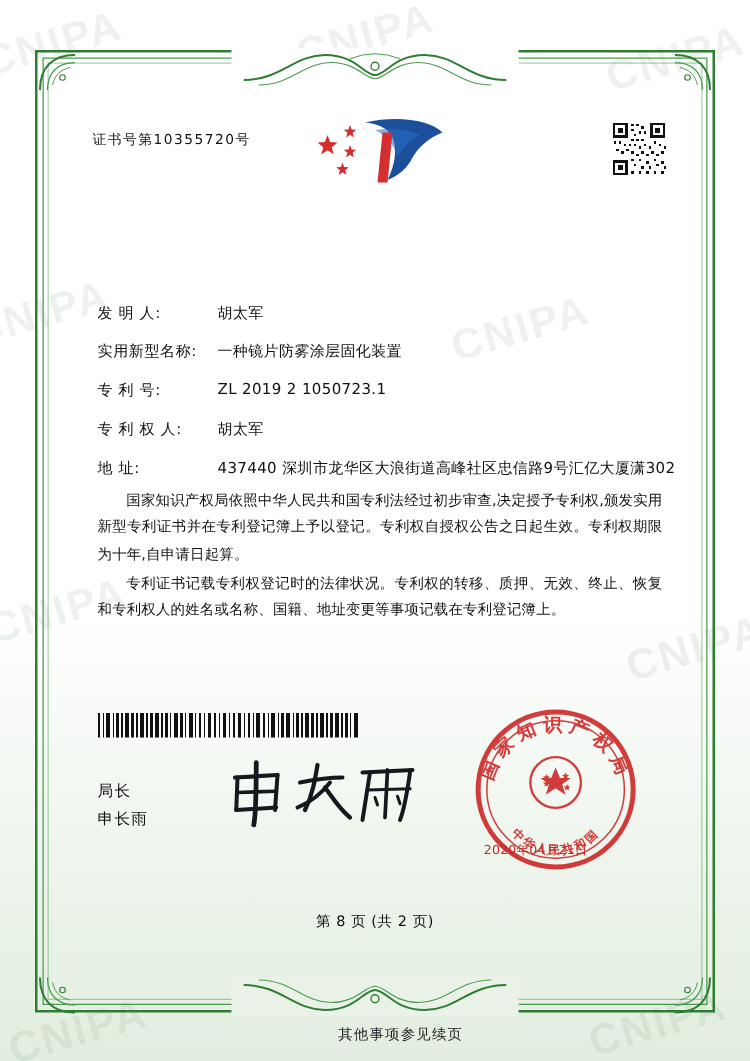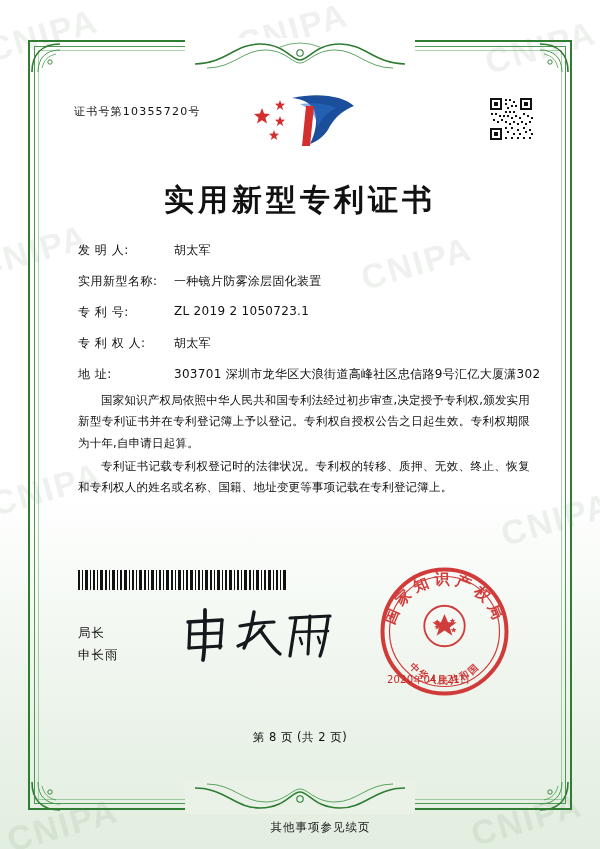--- a/index.html
+++ b/index.html
@@ -418,37 +418,36 @@
             <rect x="43" y="37" width="2" height="2"></rect>
             <rect x="17" y="41" width="2" height="2"></rect>
           <rect x="23" y="41" width="2" height="2"></rect>
             <rect x="29" y="41" width="2" height="2"></rect>
             <rect x="35" y="41" width="2" height="2"></rect>
           <rect x="41" y="41" width="2" height="2"></rect>
         </g>
       </svg>
     </div>
 
-    <div class="title">实用新型专利证书</div>
 
     <div class="fields">
       <div class="field-row">
         <span class="field-label">发  明  人:</span><span class="field-value">胡太军</span>
       </div>
       <div class="field-row">
         <span class="field-label">实用新型名称:</span><span class="field-value">一种镜片防雾涂层固化装置</span>
       </div>
       <div class="field-row">
         <span class="field-label">专  利  号:</span><span class="field-value">ZL 2019 2 1050723.1</span>
       </div>
       <div class="field-row">
         <span class="field-label">专  利  权  人:</span><span class="field-value">胡太军</span>
       </div>
       <div class="field-row">
-        <span class="field-label">地      址:</span><span class="field-value">303701 深圳市龙华区大浪街道高峰社区忠信路9号汇亿大厦潇302</span>
+        <span class="field-label">地      址:</span><span class="field-value">437440 深圳市龙华区大浪街道高峰社区忠信路9号汇亿大厦潇302</span>
       </div>
     </div>
 
     <div class="paragraphs">
       <p>国家知识产权局依照中华人民共和国专利法经过初步审查,决定授予专利权,颁发实用新型专利证书并在专利登记簿上予以登记。专利权自授权公告之日起生效。专利权期限为十年,自申请日起算。</p>
       <p>专利证书记载专利权登记时的法律状况。专利权的转移、质押、无效、终止、恢复和专利权人的姓名或名称、国籍、地址变更等事项记载在专利登记簿上。</p>
     </div>
 
     <div class="barcode">
       <svg width="210" height="20" viewBox="0 0 210 20" shape-rendering="crispEdges">

